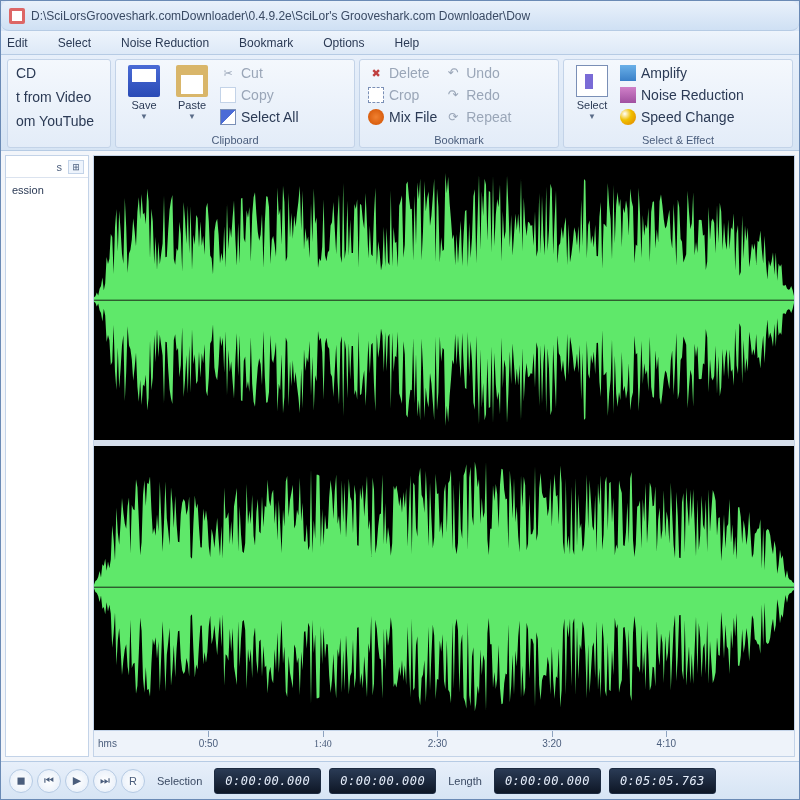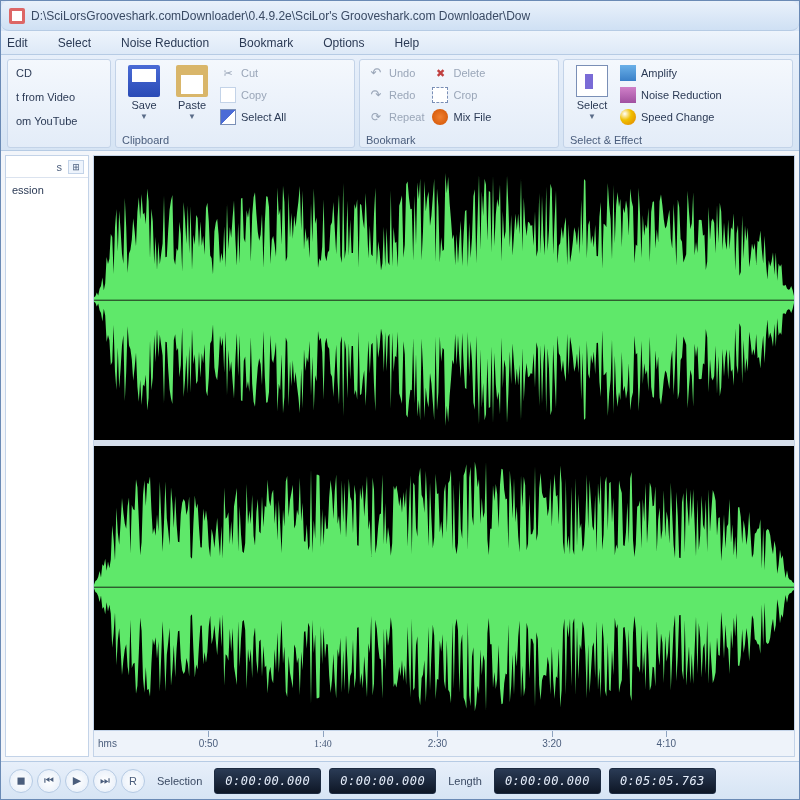--- a/index.html
+++ b/index.html
@@ -5,25 +5,25 @@
 * { margin: 0; padding: 0; box-sizing: border-box; font-family: "Segoe UI", Tahoma, sans-serif; }
 body { width: 800px; height: 800px; background: #fff; overflow: hidden; }
 .window { width: 800px; height: 800px; display: flex; flex-direction: column; background: linear-gradient(#dbe7f7, #c9dcf2); border: 1px solid #6a8ab5; }
 .titlebar { height: 30px; background: linear-gradient(#e9f1fb, #cfe0f4); display: flex; align-items: center; padding: 0 8px; font-size: 12px; color: #3a4a63; border-bottom: 1px solid #b6cbe4; border-radius: 8px; }
 .titlebar .tb-icon { width: 16px; height: 16px; margin-right: 6px; }
 .menubar { height: 24px; background: linear-gradient(#eef4fc, #dde9f7); display: flex; align-items: center; padding: 0 6px; gap: 30px; font-size: 12px; color: #2b3a55; border-bottom: 1px solid #b6cbe4; }
 .menubar span { cursor: default; }
 .ribbon { height: 96px; background: linear-gradient(#e7effa, #d6e4f4); display: flex; padding: 4px 6px 2px 6px; gap: 4px; border-bottom: 1px solid #b6cbe4; }
 .ribbon-group { background: linear-gradient(#f4f8fd, #e3ecf8); border: 1px solid #c3d3e8; border-radius: 3px; display: flex; flex-direction: column; padding: 3px 6px 1px 6px; }
 .ribbon-group .group-body { flex: 1; display: flex; align-items: flex-start; gap: 4px; }
-.ribbon-group .group-label { font-size: 11px; color: #4a5d7c; padding-top: 1px; }
+.ribbon-group .group-label { text-align: center; font-size: 11px; color: #4a5d7c; padding-top: 1px; }
 .rb-big { display: flex; flex-direction: column; align-items: center; width: 44px; font-size: 11px; color: #2b3a55; cursor: default; padding-top: 2px; }
 .rb-big .big-icon { width: 32px; height: 32px; margin-bottom: 2px; }
 .rb-col { display: flex; flex-direction: column; gap: 2px; }
-.rb-small { display: flex; align-items: center; gap: 5px; font-size: 11px; color: #2b3a55; cursor: default; height: 20px; padding: 0 2px; white-space: nowrap; }
+.rb-small { display: flex; align-items: center; gap: 5px; font-size: 14px; color: #2b3a55; cursor: default; height: 20px; padding: 0 2px; white-space: nowrap; }
 .rb-small.disabled { color: #9aa6b8; }
 .rb-small .small-icon { width: 16px; height: 16px; flex-shrink: 0; }
 .drop { font-size: 8px; color: #5a6c88; margin-top: 1px; }
 .workspace { flex: 1; display: flex; background: #f2f5fa; overflow: hidden; }
 .sidepanel { width: 84px; background: #fff; border: 1px solid #c3d3e8; margin: 4px 0 4px 4px; display: flex; flex-direction: column; }
 .sidepanel .sp-header { height: 22px; border-bottom: 1px solid #dbe3ef; display: flex; align-items: center; justify-content: flex-end; padding: 0 4px; font-size: 11px; color: #4a5d7c; gap: 6px; }
 .sidepanel .sp-header .sp-btn { width: 16px; height: 14px; border: 1px solid #c3d3e8; background: #eef4fc; font-size: 9px; text-align: center; line-height: 12px; color: #4a5d7c; }
 .sidepanel .sp-body { flex: 1; padding: 6px; font-size: 11px; color: #2b3a55; }
 .wavearea { flex: 1; margin: 4px; display: flex; flex-direction: column; background: #fdba74; border: 1px solid #c3d3e8; }
 .wave-canvas { flex: 1; background: #000; position: relative; }
@@ -131,44 +131,44 @@
             </div>
         </div>
       </div>
       <div class="group-label">Clipboard</div>
     </div>
 
     <div class="ribbon-group" style="width:200px">
       <div class="group-body">
         <div class="rb-col">
           <div class="rb-small disabled">
+              <span class="small-icon ic-delete"></span>
+              <span>Delete</span>
+            </div>
+          <div class="rb-small disabled">
+              <span class="small-icon ic-crop"></span>
+              <span>Crop</span>
+            </div>
+          <div class="rb-small">
+              <span class="small-icon ic-mix"></span>
+              <span>Mix File</span>
+            </div>
+        </div>
+        <div class="rb-col">
+          <div class="rb-small disabled">
               <span class="small-icon ic-undo"></span>
               <span>Undo</span>
             </div>
           <div class="rb-small disabled">
               <span class="small-icon ic-redo"></span>
               <span>Redo</span>
             </div>
           <div class="rb-small disabled">
               <span class="small-icon ic-repeat"></span>
               <span>Repeat</span>
-            </div>
-        </div>
-        <div class="rb-col">
-          <div class="rb-small disabled">
-              <span class="small-icon ic-delete"></span>
-              <span>Delete</span>
-            </div>
-          <div class="rb-small disabled">
-              <span class="small-icon ic-crop"></span>
-              <span>Crop</span>
-            </div>
-          <div class="rb-small">
-              <span class="small-icon ic-mix"></span>
-              <span>Mix File</span>
             </div>
         </div>
       </div>
       <div class="group-label">Bookmark</div>
     </div>
 
     <div class="ribbon-group" style="flex:1">
       <div class="group-body">
         <div class="rb-big">
           <div class="big-icon ic-select"></div>

